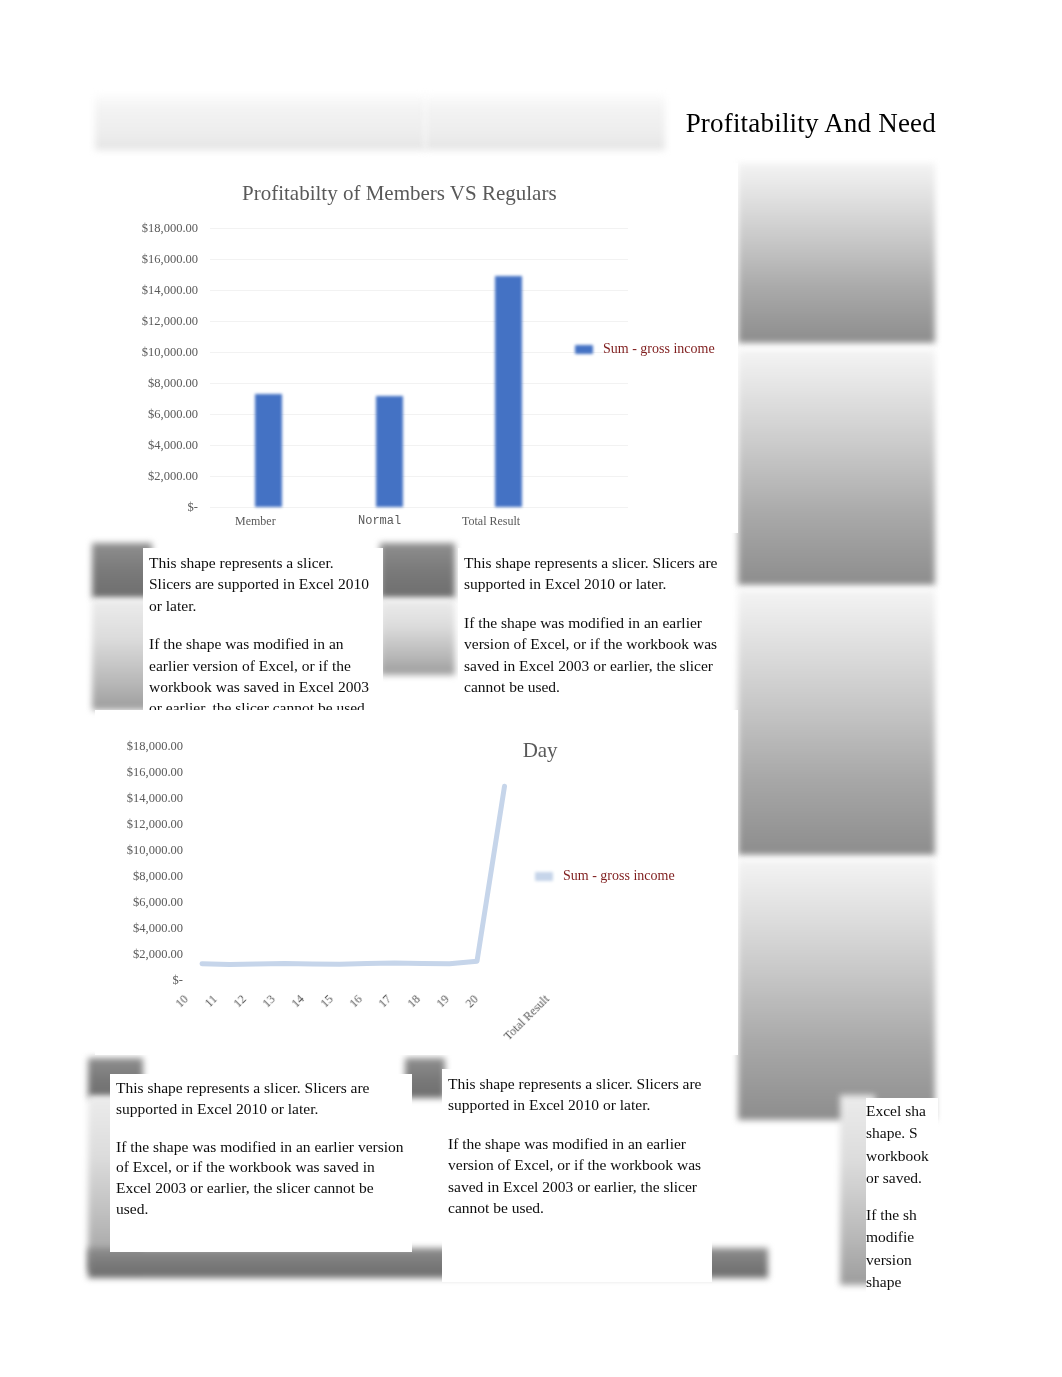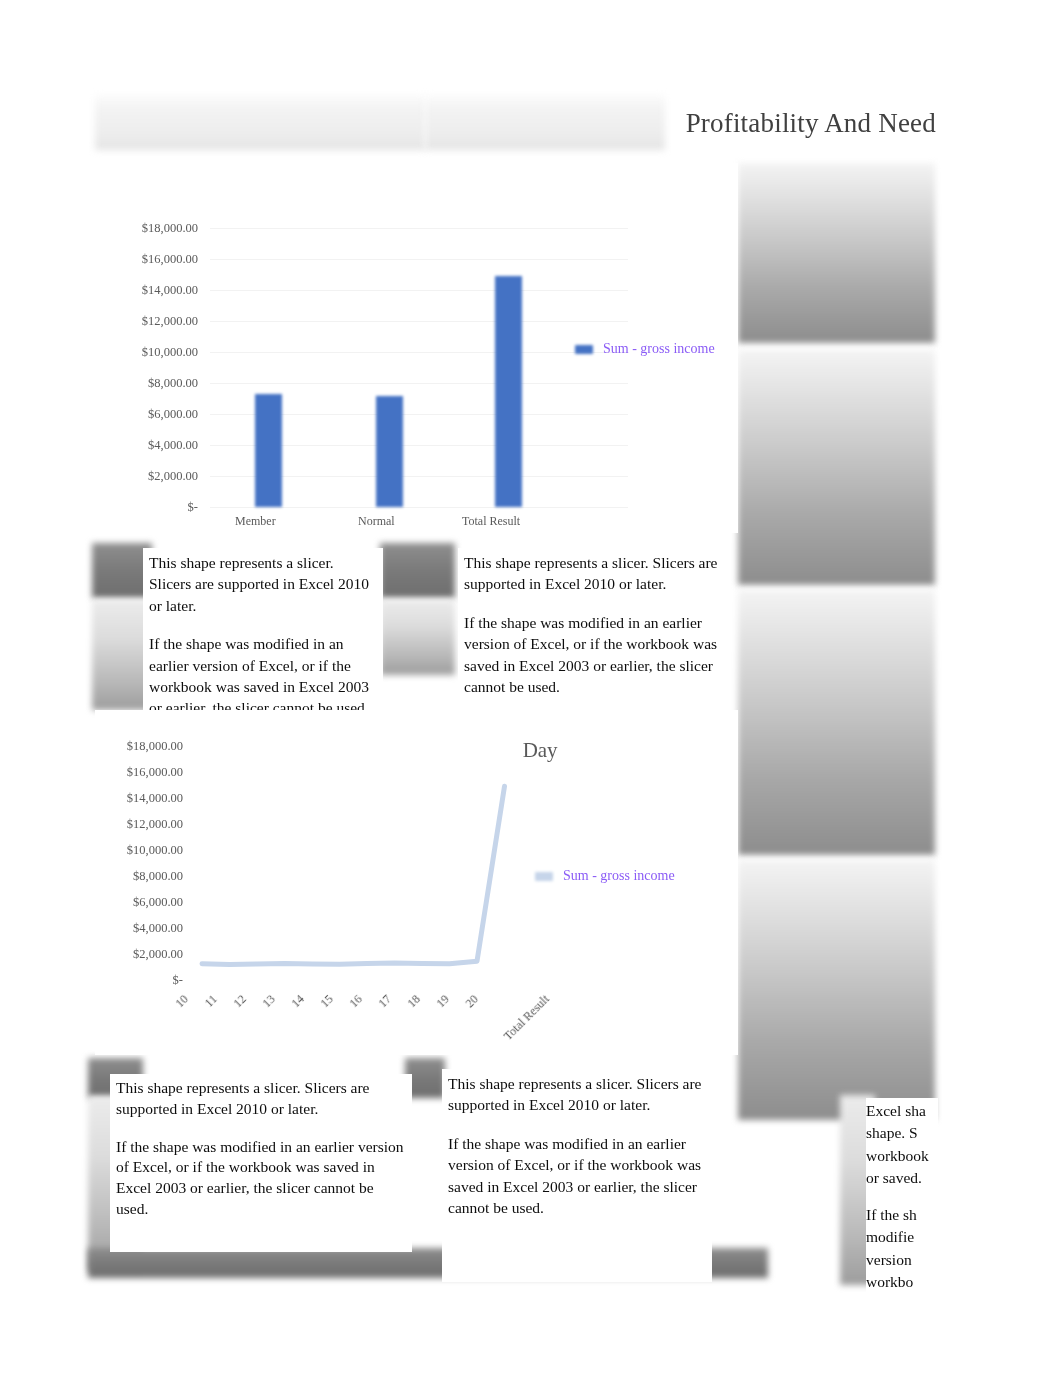--- a/index.html
+++ b/index.html
@@ -45,21 +45,21 @@
   }
 
   
   #main-title {
     position: absolute;
     right: 126px;
     top: 108px;
     font-size: 27px;
     font-weight: normal;
     letter-spacing: 0.2px;
-    color: #404040;
+    color: #000000;
     white-space: nowrap;
     filter: blur(0.35px);
   }
 
   
   .chart-panel {
     position: absolute;
     background: #ffffff;
     overflow: visible;
   }
@@ -115,21 +115,21 @@
     gap: 10px;
     filter: blur(0.5px);
   }
   .legend-swatch {
     width: 18px; height: 9px;
     border-radius: 1px;
     filter: blur(1.6px);
   }
   .legend-label {
     font-size: 14px;
-    color: #8b5cf6;
+    color: #7f1d1d;
     white-space: nowrap;
   }
 
   
   .note-box {
     position: absolute;
     background: #ffffff;
     font-size: 15.5px;
     line-height: 1.38;
     color: #0d0d0d;
@@ -163,20 +163,21 @@
   <div class="slicer-block dark" style="left:88px; top:1058px; width:55px; height:40px;"></div>
   <div class="slicer-block dark" style="left:405px; top:1058px; width:40px; height:40px;"></div>
   <div class="slicer-block mid" style="left:88px; top:1096px; width:55px; height:175px;"></div>
   <div class="slicer-block dark" style="left:88px; top:1248px; width:680px; height:30px;"></div>
   <div class="slicer-block mid" style="left:840px; top:1095px; width:35px; height:190px;"></div>
 
   <div id="main-title">Profitability And Need</div>
 
   <div class="chart-panel" style="left:110px; top:163px; width:628px; height:370px;">
 
+    <div class="chart-title" style="left:132px; top:18px;">Profitabilty of Members VS Regulars</div>
 
     <div class="ytick" style="top:65px; width:88px; left:0px;">$18,000.00</div>
     <div class="ytick" style="top:96px; width:88px; left:0px;">$16,000.00</div>
     <div class="ytick" style="top:127px; width:88px; left:0px;">$14,000.00</div>
     <div class="ytick" style="top:158px; width:88px; left:0px;">$12,000.00</div>
     <div class="ytick" style="top:189px; width:88px; left:0px;">$10,000.00</div>
     <div class="ytick" style="top:220px; width:88px; left:0px;">$8,000.00</div>
     <div class="ytick" style="top:251px; width:88px; left:0px;">$6,000.00</div>
     <div class="ytick" style="top:282px; width:88px; left:0px;">$4,000.00</div>
     <div class="ytick" style="top:313px; width:88px; left:0px;">$2,000.00</div>
@@ -193,21 +194,21 @@
       <div class="gridline" style="top:222px;"></div>
       <div class="gridline" style="top:253px;"></div>
       <div class="gridline" style="top:284px;"></div>
 
       <div class="bar" style="left:45px; bottom:4px; width:27px; height:113px;"></div>
       <div class="bar" style="left:166px; bottom:4px; width:27px; height:111px;"></div>
       <div class="bar" style="left:285px; bottom:4px; width:27px; height:231px;"></div>
     </div>
 
     <div class="xtick" style="left:125px; top:351px;">Member</div>
-    <div class="xtick" style="left:248px; top:351px;">Normal</div>
+    <div class="xtick" style="left:248px; top:351px;font-family:Liberation Mono, monospace;">Normal</div>
     <div class="xtick" style="left:352px; top:351px;">Total Result</div>
 
     <div class="legend" style="left:465px; top:178px;">
       <span class="legend-swatch" style="background:#4472c4;"></span>
       <span class="legend-label">Sum - gross income</span>
     </div>
   </div>
 
   <div class="note-box" style="left:143px; top:548px; width:228px; height:200px; padding:4px 6px;">
     <p>This shape represents a slicer. Slicers are supported in Excel 2010 or later.</p>
@@ -272,16 +273,16 @@
 
   <div class="note-box clipped" style="left:866px; top:1098px; width:72px; height:195px; padding:2px 0 0 0; line-height:1.45;">
     <div>Excel sha</div>
     <div>shape. S</div>
     <div>workbook</div>
     <div>or saved.</div>
     <div style="height:14px;"></div>
     <div>If the sh</div>
     <div>modifie</div>
     <div>version</div>
-    <div>workbo</div>
+    <div>shape</div>
   </div>
 
 </div>
 
 </body></html>

